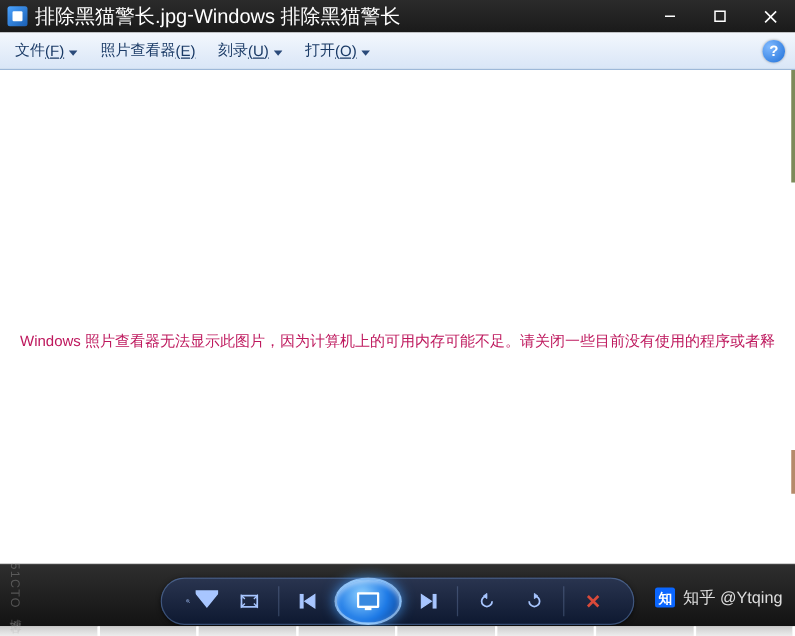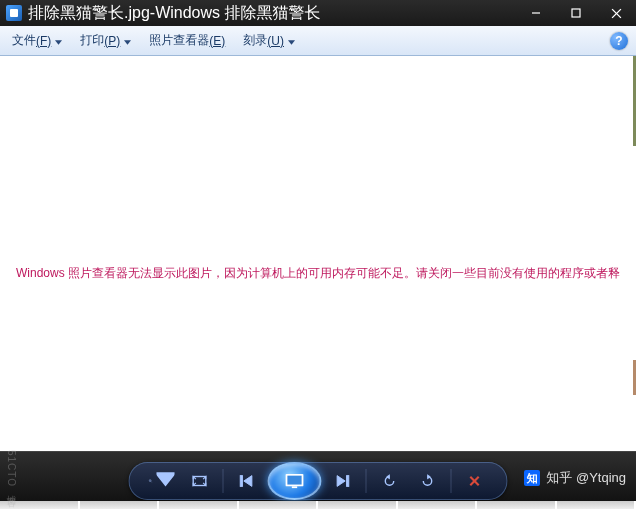--- a/index.html
+++ b/index.html
@@ -83,37 +83,37 @@
 
 <div class="menubar">
   <div class="menu-item">
     <span>文件</span>
       <span class="underline">(F)</span>
     <span class="dd"><svg viewBox="0 0 8 5">
           <polygon points="0,0 8,0 4,5"></polygon>
         </svg></span>
   </div>
   <div class="menu-item">
-    <span>打印</span>
-      <span class="underline">(P)</span>
-    <span class="dd"><svg viewBox="0 0 8 5">
-          <polygon points="0,0 8,0 4,5"></polygon>
-        </svg></span>
-  </div>
-  <div class="menu-item">
     <span>照片查看器</span>
       <span class="underline">(E)</span>
   </div>
   <div class="menu-item">
     <span>刻录</span>
       <span class="underline">(U)</span>
     <span class="dd"><svg viewBox="0 0 8 5">
           <polygon points="0,0 8,0 4,5"></polygon>
         </svg></span>
   </div>
+  <div class="menu-item">
+    <span>打开</span>
+      <span class="underline">(O)</span>
+    <span class="dd"><svg viewBox="0 0 8 5">
+          <polygon points="0,0 8,0 4,5"></polygon>
+        </svg></span>
+  </div>
   <div class="help">
       <span>?</span>
     </div>
 </div>
 
 <div class="content">
   <div class="msg">
     <span>Windows 照片查看器无法显示此图片，因为计算机上的可用内存可能不足。请关闭一些目前没有使用的程序或者释</span><br>
   </div>
 </div>

